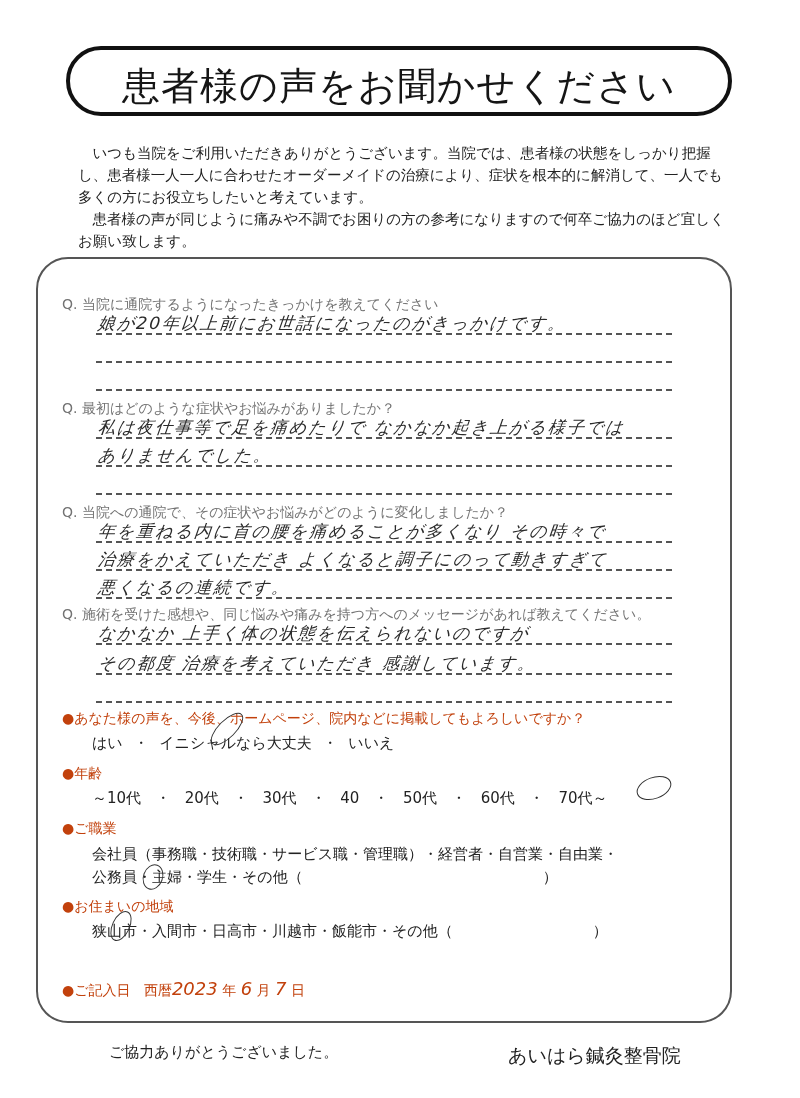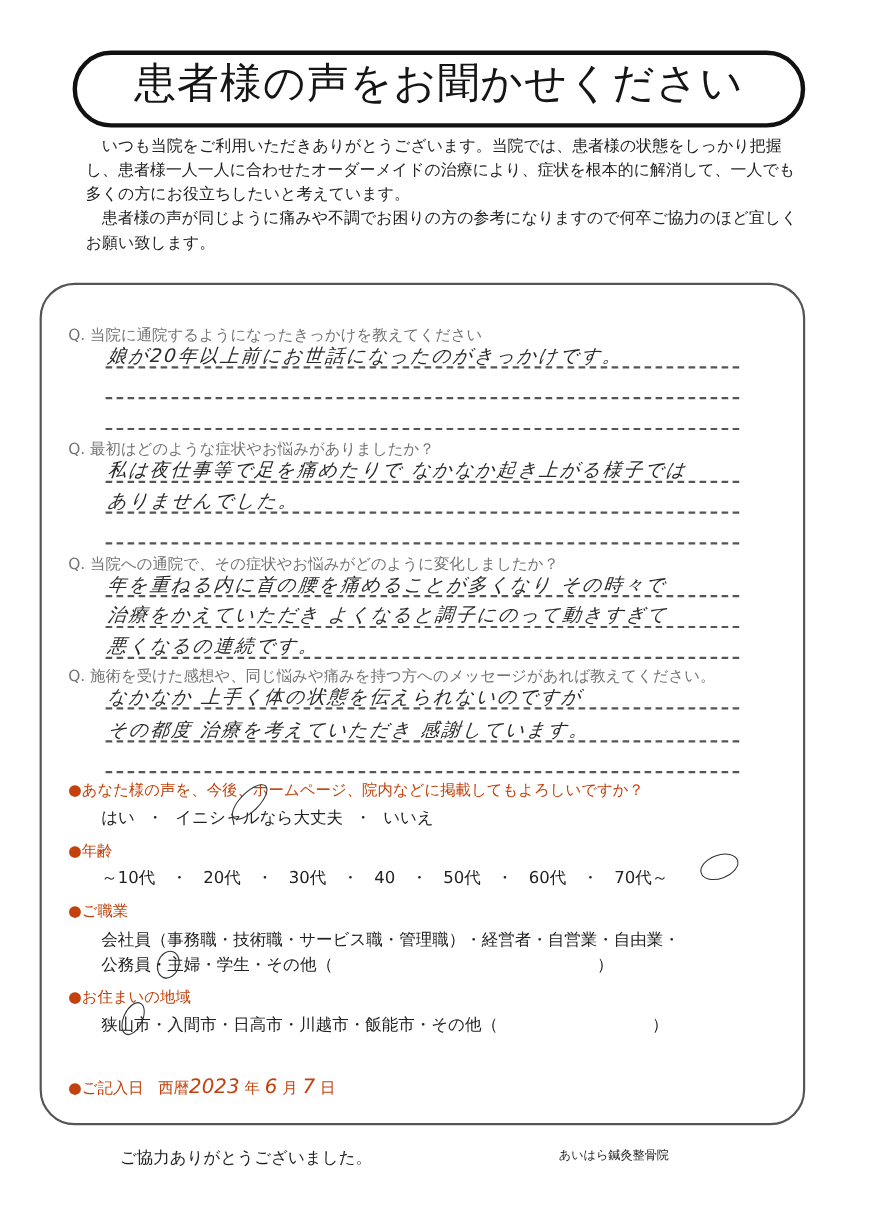--- a/index.html
+++ b/index.html
@@ -1,37 +1,37 @@
 <!DOCTYPE html>
 <html><head>
 <meta charset="utf-8">
 <style>
   html, body { margin:0; padding:0; background:#ffffff; }
   body { width:800px; height:1098px; position:relative; overflow:hidden;
          font-family:"DejaVu Sans", "Liberation Sans", sans-serif; color:#1a1a1a; }
   .title-box { position:absolute; left:66px; top:46px; width:666px; height:70px;
                border:4px solid #111; border-radius:40px; box-sizing:border-box;
-               display:flex; align-items:flex-start; justify-content:center; }
+               display:flex; align-items:flex-end; justify-content:center; }
   .title-text { font-size:38px; letter-spacing:1px; color:#151515; }
-  .intro { position:absolute; left:78px; top:122px; width:650px; font-size:14.5px;
+  .intro { position:absolute; left:78px; top:142px; width:650px; font-size:14.5px;
            line-height:22px; color:#222; }
   .intro p { margin:0; text-indent:1em; }
   .form-box { position:absolute; left:36px; top:257px; width:696px; height:766px;
               border:2px solid #555; border-radius:32px; box-sizing:border-box; }
   .q-label { position:absolute; left:62px; font-size:14px; color:#737373; }
   .dash { position:absolute; left:96px; width:576px; height:0;
           border-top:2px dashed #555; }
   .hand { position:absolute; left:98px; font-family:"DejaVu Sans", sans-serif;
           font-size:17px; color:#2a2a2a; font-style:italic; letter-spacing:2px;
           white-space:nowrap; transform:skewX(-6deg); }
   .sec-label { position:absolute; left:62px; font-size:14px; color:#c2410c; }
   .opt-line { position:absolute; left:92px; font-size:15px; color:#222; white-space:nowrap; word-spacing:6px; }
   .circle { position:absolute; border:1.5px solid #333; border-radius:50%; }
   .footer-left { position:absolute; left:73px; top:1043px; font-size:15px; color:#222;margin-left:36px; }
-  .footer-right { position:absolute; left:508px; top:1043px; font-size:11px; color:#222; }
+  .footer-right { position:absolute; left:508px; top:1043px; font-size:19px; color:#222; }
   .date-hand { font-style:italic; font-size:18px; }
 </style>
 </head>
 <body>
 
 <div class="title-box">
   <span class="title-text">患者様の声をお聞かせください</span>
 </div>
 
 <div class="intro">

